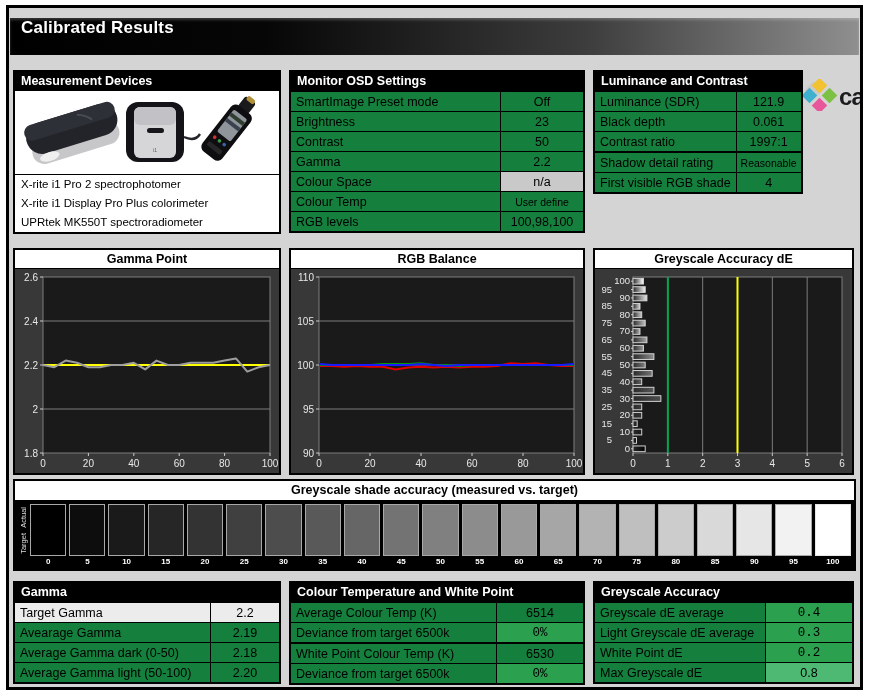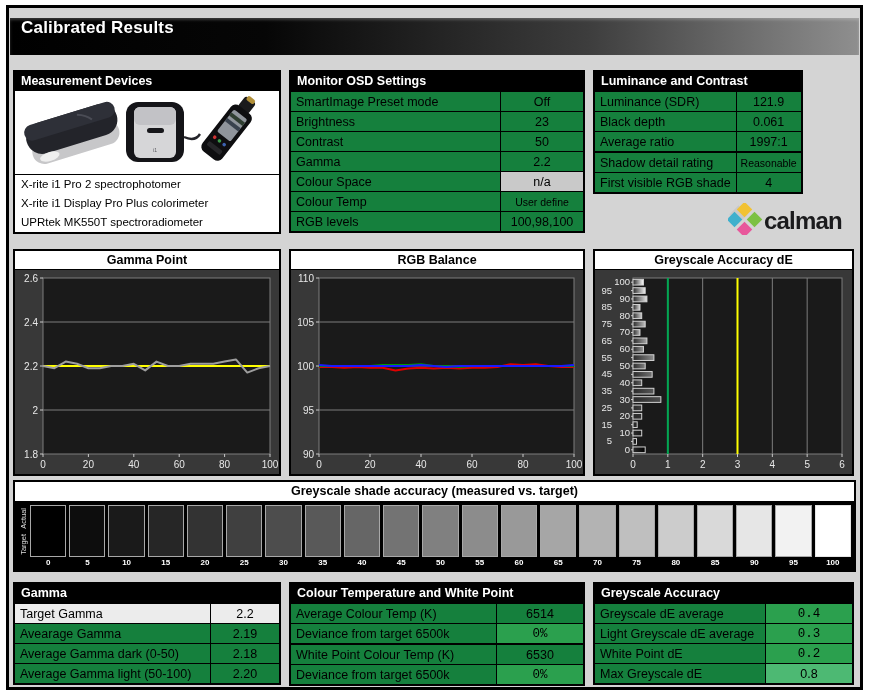--- a/index.html
+++ b/index.html
@@ -21,21 +21,21 @@
   .t-label{flex:1;padding:0 5px;display:flex;align-items:center;white-space:nowrap;overflow:hidden;}
   .t-value{width:var(--valw,80px);border-left:1px solid #000;display:flex;align-items:center;justify-content:center;text-align:center;white-space:nowrap;}
   .t-value.small{font-size:10.5px;}
   .t-value.green{background:#2BA04E;font-family:Liberation Mono, monospace;}
   .t-value.green-light{background:#4DB973;}
   .t-value.grey{background:#C9C9C9;}
 
   .devices-img{height:83px;border-bottom:1px solid #000;display:flex;align-items:center;justify-content:center;background:#fff;}
   .device-name{height:19px;line-height:19px;font-size:11.5px;padding-left:6px;white-space:nowrap;}
 
-  .lum-cell{display:flex;flex-direction:column;}
+  .lum-cell{display:flex;flex-direction:row;}
   .logo-wrap{margin-top:9px;display:flex;justify-content:flex-end;padding-right:2px;}
 
   .chart-panel{border:2px solid #000;background:#383838;box-sizing:border-box;}
   .chart-header{background:#fff;border-bottom:1px solid #000;text-align:center;font-weight:bold;font-size:12.5px;height:18px;line-height:18px;color:#000;}
   .chart-body{height:204px;}
   .chart-body svg{display:block;}
 
   .strip-panel{border:2px solid #000;background:#fff;box-sizing:border-box;}
   .strip-header{text-align:center;font-weight:bold;font-size:12.5px;height:19px;line-height:19px;border-bottom:1px solid #000;color:#000;background:#fff;}
   .strip-body{background:#000;display:flex;padding:3px 3px 2px 2px;}
@@ -141,21 +141,21 @@
           <div>
               <div class="t-row">
                 <div class="t-label">Luminance (SDR)</div>
                 <div class="t-value">121.9</div>
               </div>
               <div class="t-row">
                 <div class="t-label">Black depth</div>
                 <div class="t-value">0.061</div>
               </div>
               <div class="t-row">
-                <div class="t-label">Average ratio</div>
+                <div class="t-label">Contrast ratio</div>
                 <div class="t-value">1997:1</div>
               </div>
               <div class="t-row group-start">
                 <div class="t-label">Shadow detail rating</div>
                 <div class="t-value small">Reasonable</div>
               </div>
               <div class="t-row">
                 <div class="t-label">First visible RGB shade</div>
                 <div class="t-value">4</div>
               </div>

